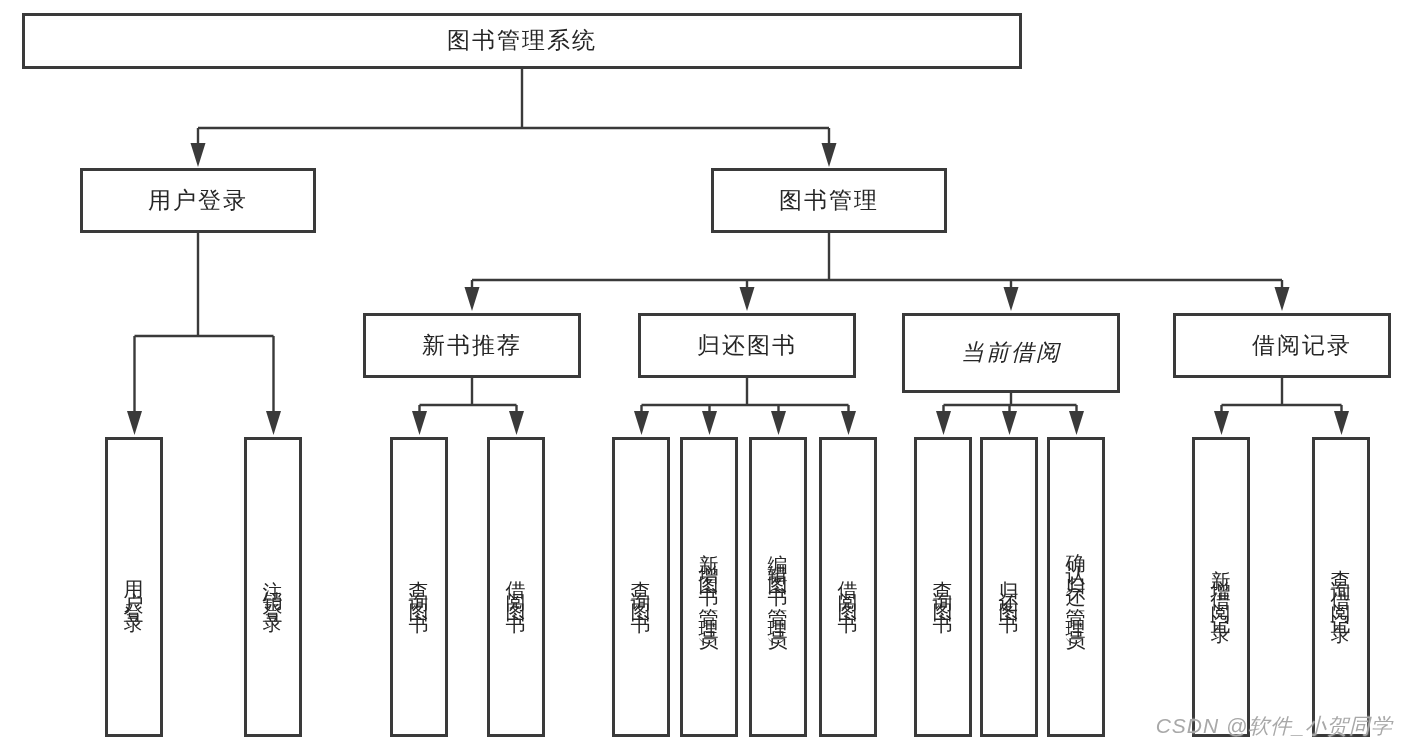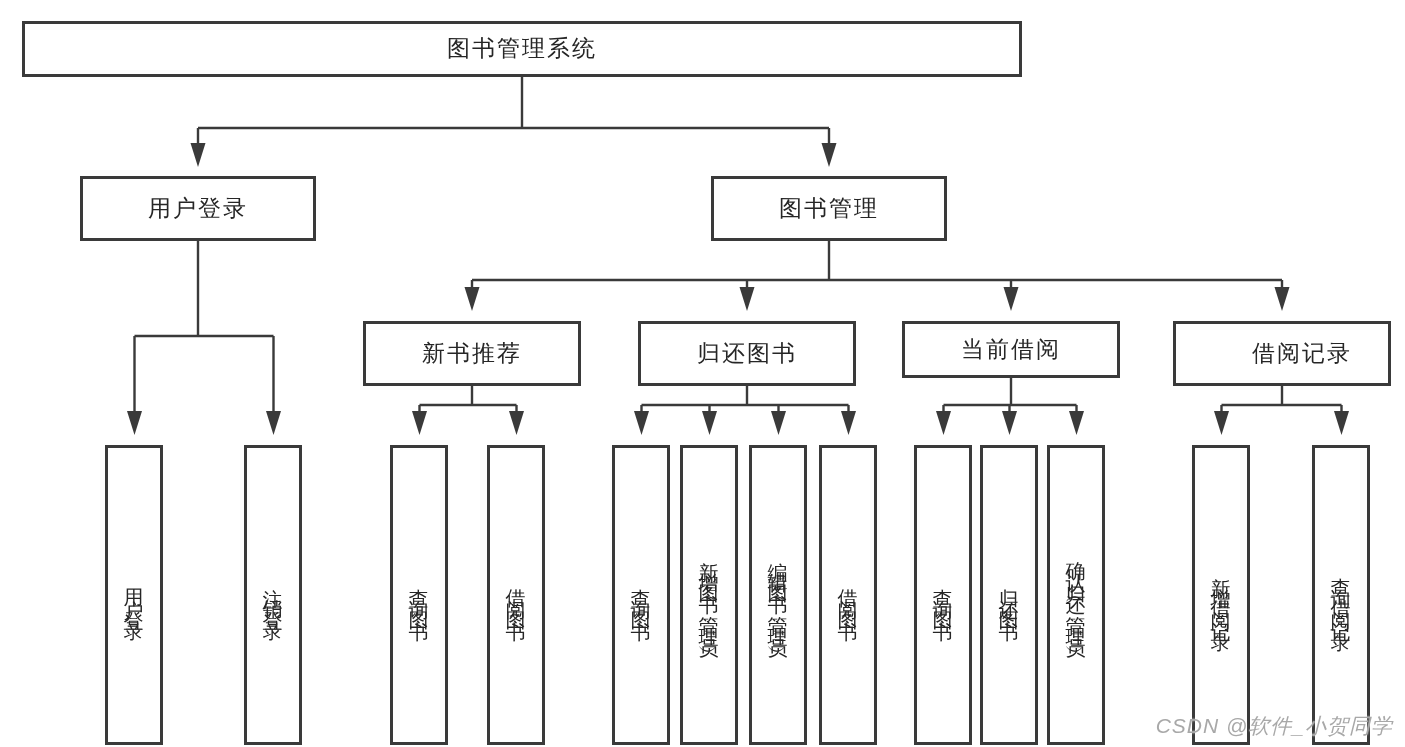--- a/index.html
+++ b/index.html
@@ -24,21 +24,20 @@
   .node {
     position: absolute;
     box-sizing: border-box;
     border: 3px solid var(--color-line, #3a3a3a);
     background: #ffffff;
     color: var(--color-text, #262626);
     display: flex;
     align-items: center;
     justify-content: center;
     text-align: center;
-    margin-top: 8px;
   }
   .hbox {
     font-size: 23px;
     letter-spacing: 2px;
     line-height: 1.1;
     white-space: nowrap;
   }
   .root {
     font-size: 23px;
   }
@@ -109,21 +108,21 @@
     </g>
   </svg>
 
   <div class="node hbox root" style="left:22px; top:13px; width:1000px; height:56px;">图书管理系统</div>
 
   <div class="node hbox" style="left:80px; top:168px; width:236px; height:65px;">用户登录</div>
   <div class="node hbox" style="left:711px; top:168px; width:236px; height:65px;">图书管理</div>
 
   <div class="node hbox" style="left:363px; top:313px; width:218px; height:65px;">新书推荐</div>
   <div class="node hbox" style="left:638px; top:313px; width:218px; height:65px;">归还图书</div>
-  <div class="node hbox" style="left:902px; top:313px; width:218px; height:57px;">当前借阅</div>
+  <div class="node hbox" style="left:902px; top:313px; width:218px; height:80px;font-style:italic;">当前借阅</div>
   <div class="node hbox" style="left:1173px; top:313px; width:218px; height:65px;padding-left:40px;">借阅记录</div>
 
   <div class="node vbox" style="left:105px; top:437px;">用户登录</div>
   <div class="node vbox" style="left:244px; top:437px;">注销登录</div>
 
   <div class="node vbox" style="left:390px; top:437px;">查询图书</div>
   <div class="node vbox" style="left:487px; top:437px;">借阅图书</div>
 
   <div class="node vbox" style="left:612px; top:437px;">查询图书</div>
   <div class="node vbox" style="left:680px; top:437px;">新增图书（管理员）</div>

